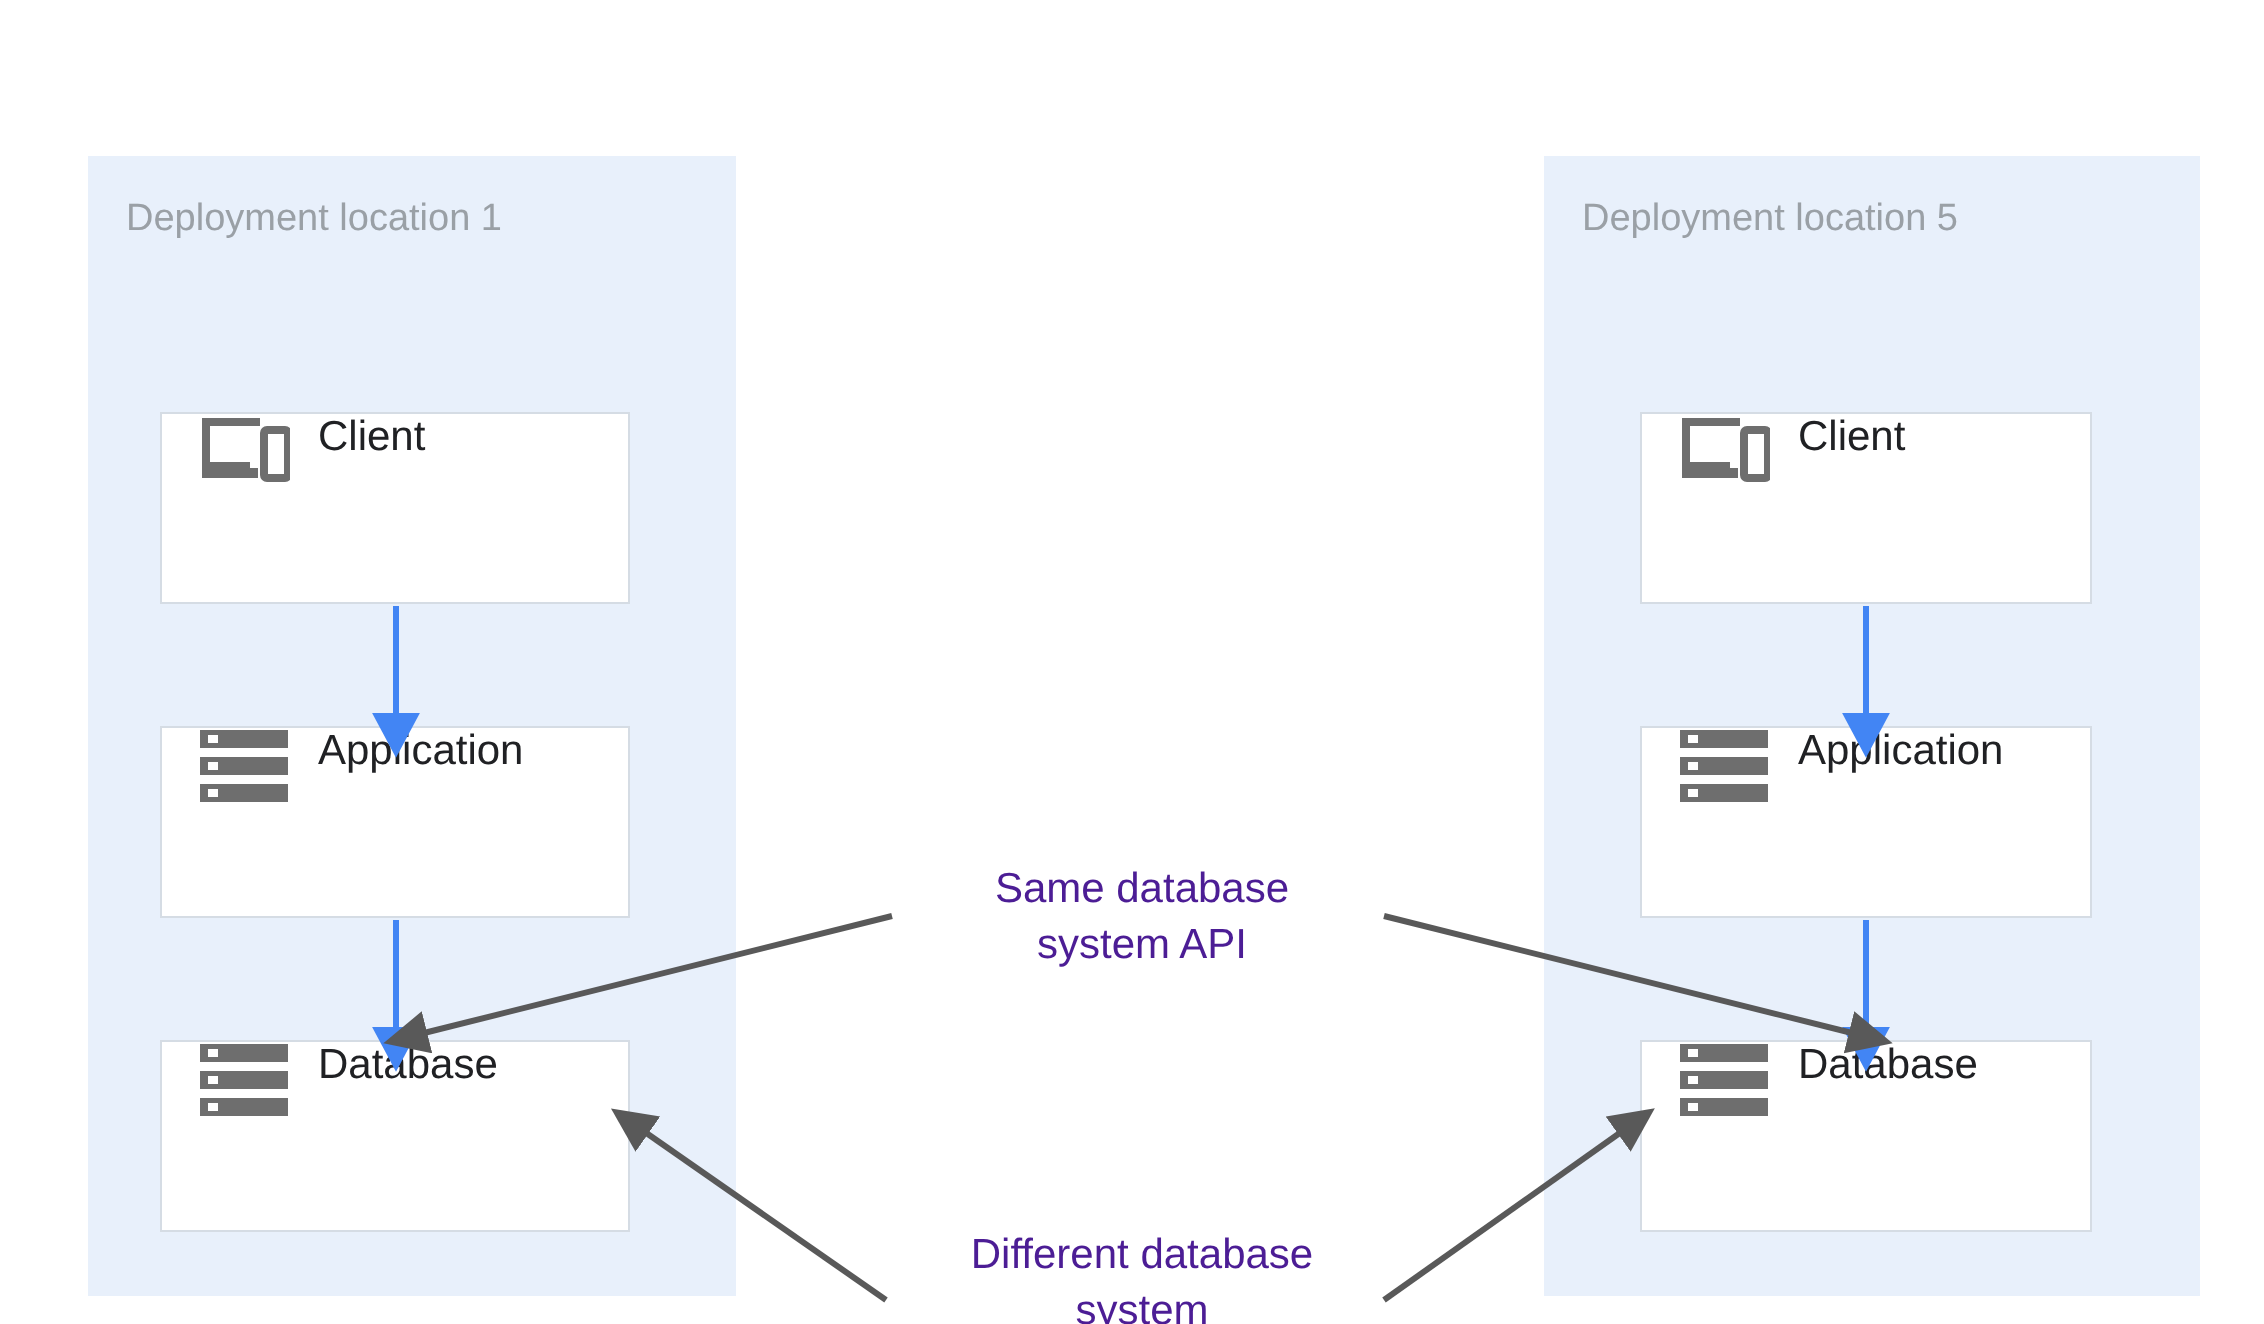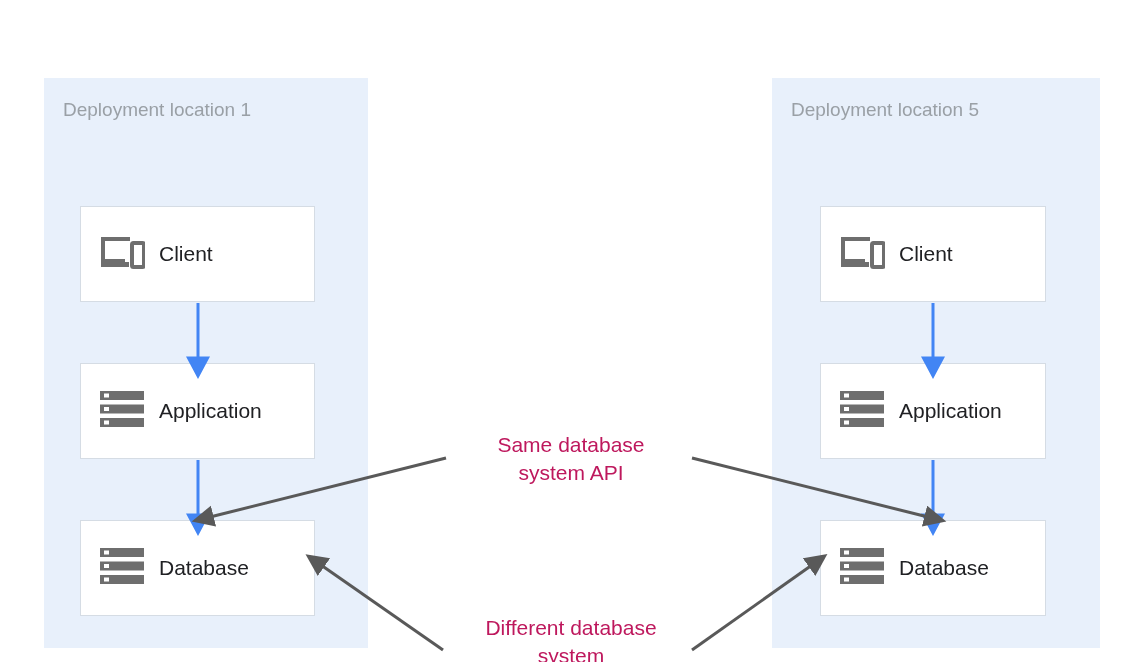--- a/index.html
+++ b/index.html
@@ -26,39 +26,38 @@
     color: #9aa0a6;
     font-family: "Liberation Sans", sans-serif;
     white-space: nowrap;
   }
   .node {
     position: absolute;
     background: #ffffff;
     border: 1px solid #d5dce4;
     box-sizing: border-box;
     display: flex;
-    align-items: center;
     justify-content: flex-start;
   }
   .node .icon {
     flex: 0 0 auto;
     margin-left: 18px;
     margin-right: 14px;
     display: block;
   }
   .node .node-label {
     font-size: 21px;
     color: #202124;
     font-family: "Liberation Sans", sans-serif;
     white-space: nowrap;
   }
   .anno-text {
     position: absolute;
     font-size: 21px;
-    color: #be185d;
+    color: #4c1d95;
     text-align: center;
     line-height: 1.32;
     font-family: "Liberation Sans", sans-serif;
     white-space: pre-line;
   }
   svg.overlay {
     position: absolute;
     left: 0;
     top: 0;
     width: 1132px;

